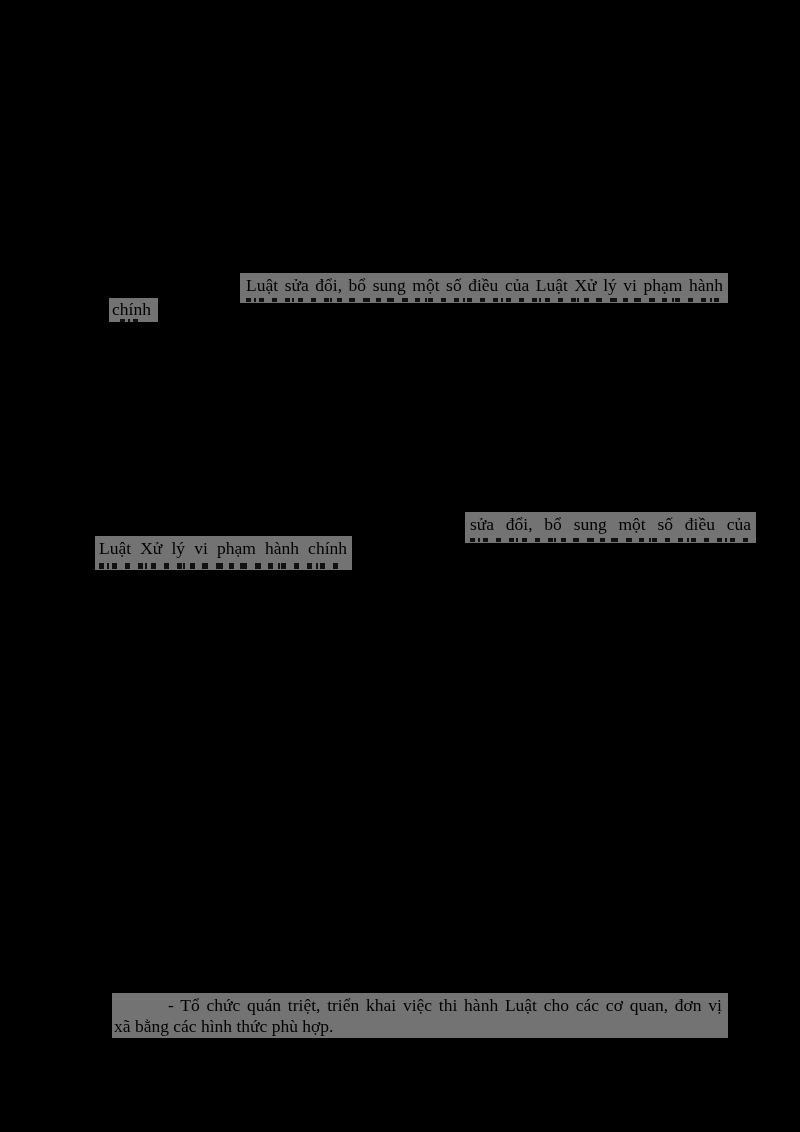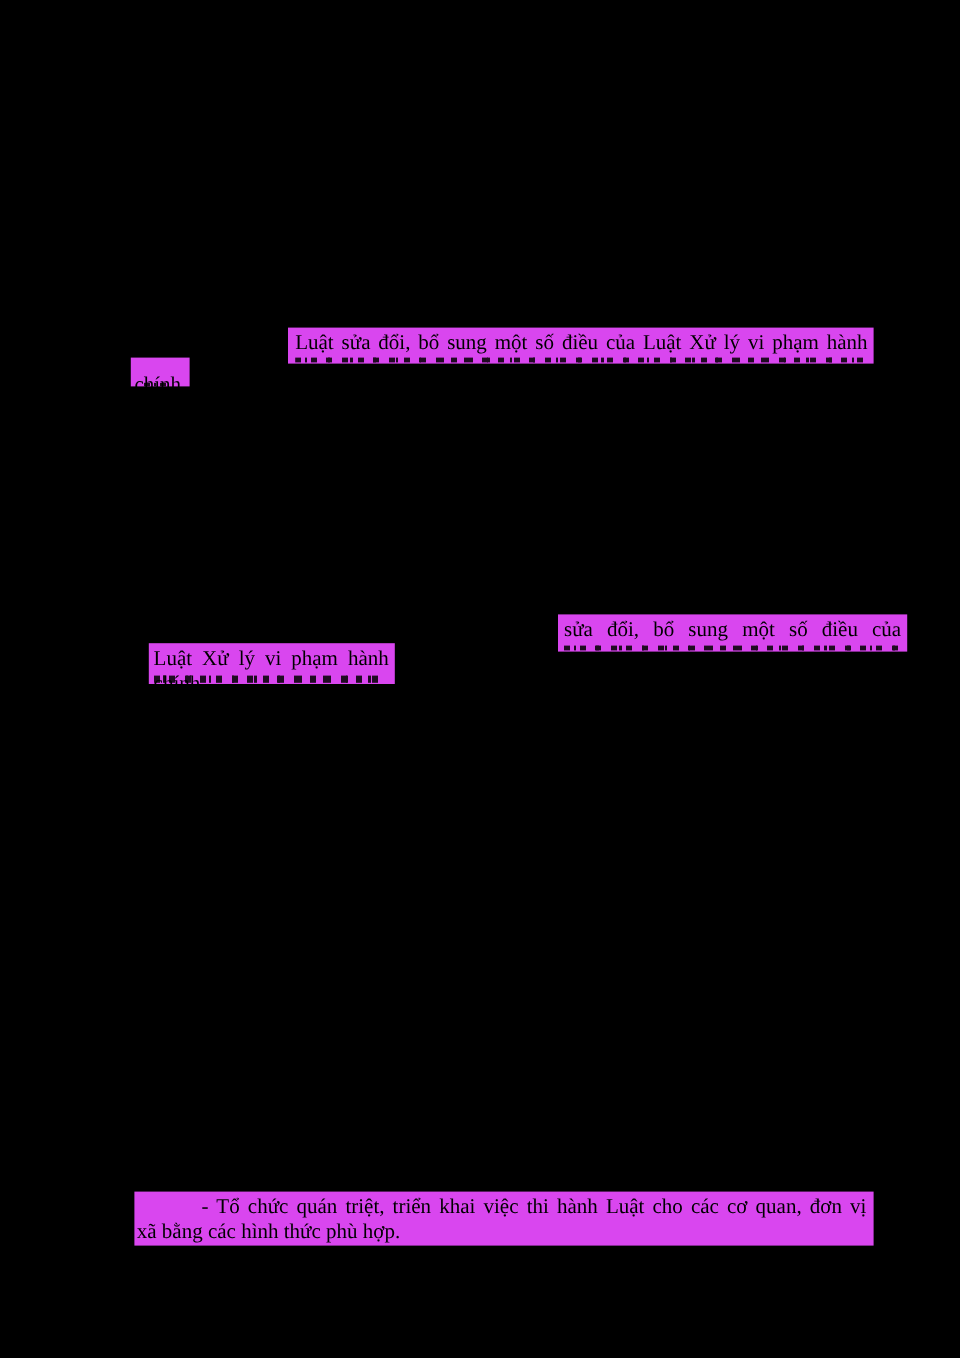--- a/index.html
+++ b/index.html
@@ -7,21 +7,21 @@
     position: relative;
     width: 800px;
     height: 1132px;
     background: #000000;
     overflow: hidden;
     font-family: "Liberation Serif", "DejaVu Serif", serif;
     color: #000000;
   }
   .hl {
     position: absolute;
-    background: #d946ef;
+    background: #737373;
   }
   .ln {
     position: relative;
     font-size: 17.5px;
     line-height: 21px;
     color: #000000;
   }
   .just {
     text-align: justify;
     text-align-last: justify;
@@ -39,29 +39,29 @@
 </head>
 <body>
 
 <div class="page">
 
   <div class="hl" style="left:240px; top:273px; width:488px; height:30px;">
     <div class="ln just" style="padding:2px 5px 0 6px;">Luật sửa đổi, bổ sung một số điều của Luật Xử lý vi phạm hành</div>
     <div class="remnant" style="left:6px; right:8px; bottom:1px; height:4px;"></div>
   </div>
   <div class="hl" style="left:109px; top:298px; width:49px; height:24px;">
-    <div class="ln nowrap" style="padding:12px 0 0 3px;">chính</div>
+    <div class="ln nowrap" style="padding:1px 0 0 3px;">chính</div>
     <div class="remnant" style="left:11px; width:24px; bottom:0; height:3px;"></div>
   </div>
 
   <div class="hl" style="left:465px; top:512px; width:291px; height:31px;">
     <div class="ln just" style="padding:2px 5px 0 5px;">sửa đổi, bổ sung một số điều của</div>
     <div class="remnant" style="left:5px; right:6px; bottom:1px; height:4px;"></div>
   </div>
-  <div class="hl" style="left:124px; top:536px; width:205px; height:34px;">
+  <div class="hl" style="left:95px; top:536px; width:257px; height:34px;">
     <div class="ln just" style="padding:2px 5px 0 4px;">Luật Xử lý vi phạm hành chính</div>
     <div class="remnant" style="left:4px; right:10px; bottom:1px; height:6px;"></div>
   </div>
 
   <div class="hl" style="left:112px; top:993px; width:616px; height:45px;">
     <div class="ln just" style="padding:2px 6px 0 22px; text-indent:34px;">- Tổ chức quán triệt, triển khai việc thi hành Luật cho các cơ quan, đơn vị</div>
     <div class="ln nowrap" style="padding:0 0 0 2px;">xã bằng các hình thức phù hợp.</div>
   </div>
 
 </div>

